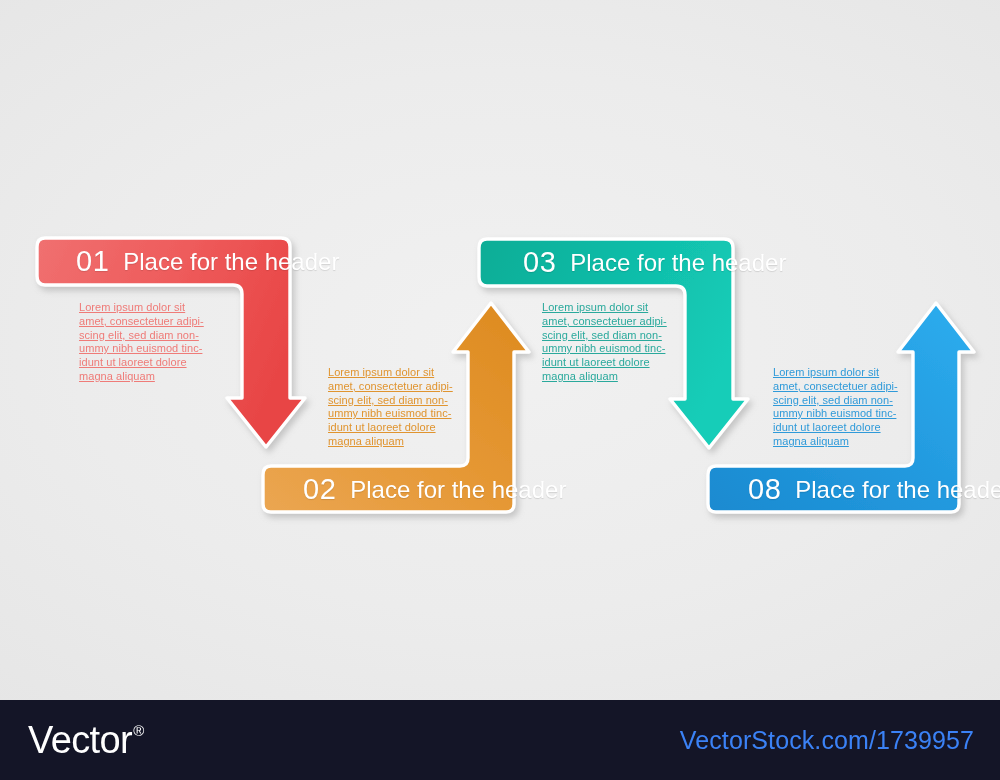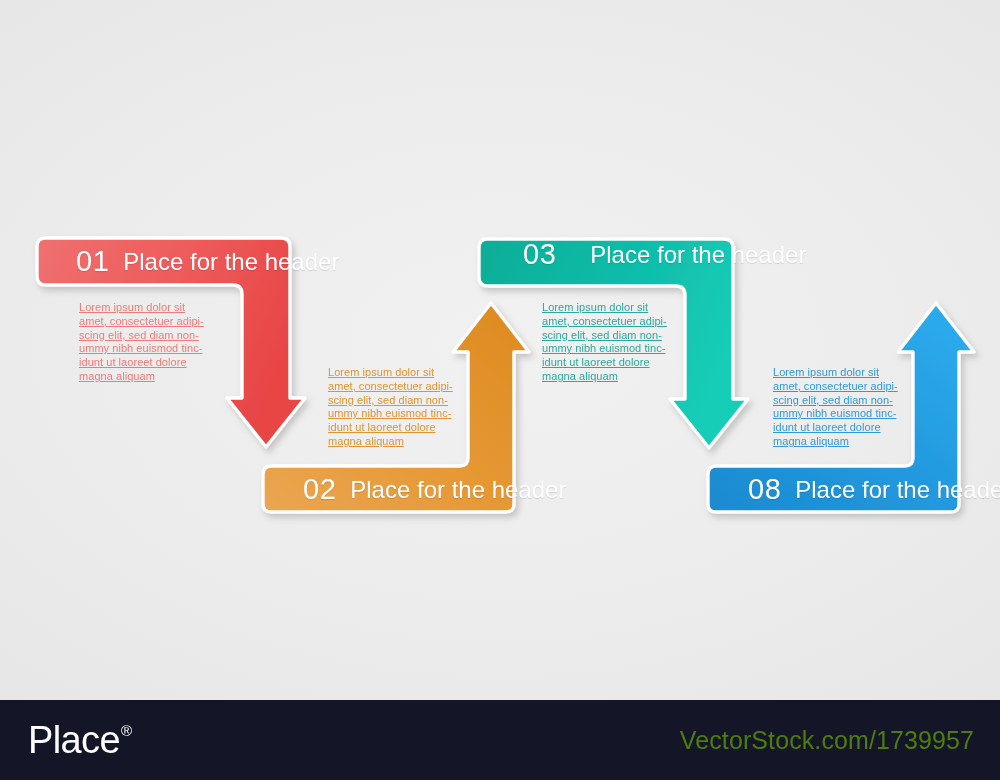--- a/index.html
+++ b/index.html
@@ -80,21 +80,21 @@
     font-size: 38px;
     line-height: 1;
     letter-spacing: -0.6px;
     display: flex;
     align-items: flex-start;
   }
   #logo .light { font-weight: 300; }
   #logo .bold  { font-weight: 700; }
   #logo .reg   { font-size: 15px; margin-top: 2px; margin-left: 1px; font-weight: 400; }
   #siteurl {
-    color: #4d7c0f;
+    color: #3b82f6;
     font-size: 25px;
     font-weight: 400;
     letter-spacing: 0.1px;
   }
 </style>
 </head>
 <body>
 
 <div id="stage">
 
@@ -197,21 +197,21 @@
   <div class="hdr" style="left:76px; top:245px; height:33px;">
     <span class="num">01</span>
     <span class="ttl">Place for the header</span>
   </div>
 
   <div class="hdr" style="left:303px; top:473px; height:33px;justify-content:center;">
     <span class="num">02</span>
     <span class="ttl">Place for the header</span>
   </div>
 
-  <div class="hdr" style="left:523px; top:238px; height:33px;gap:20px;">
+  <div class="hdr" style="left:523px; top:246px; height:33px;">
     <span class="num">03</span>
     <span class="ttl">Place for the header</span>
   </div>
 
   <div class="hdr" style="left:748px; top:473px; height:33px;">
     <span class="num">08</span>
     <span class="ttl">Place for the header</span>
   </div>
 
   <div class="body-text" style="left:79px; top:301px; color:#ef7b78;">
@@ -245,19 +245,19 @@
     <span>Lorem ipsum dolor sit</span>
     <span>amet, consectetuer adipi-</span>
     <span>scing elit, sed diam non-</span>
     <span>ummy nibh euismod tinc-</span>
     <span>idunt ut laoreet dolore</span>
     <span>magna aliquam</span>
   </div>
 
   <div id="footer">
     <div id="logo">
-      <span class="light">Place</span>
+      <span class="light">Vector</span>
         <span class="reg">®</span>
     </div>
     <div id="siteurl">VectorStock.com/1739957</div>
   </div>
 
 </div>
 
 </body></html>

